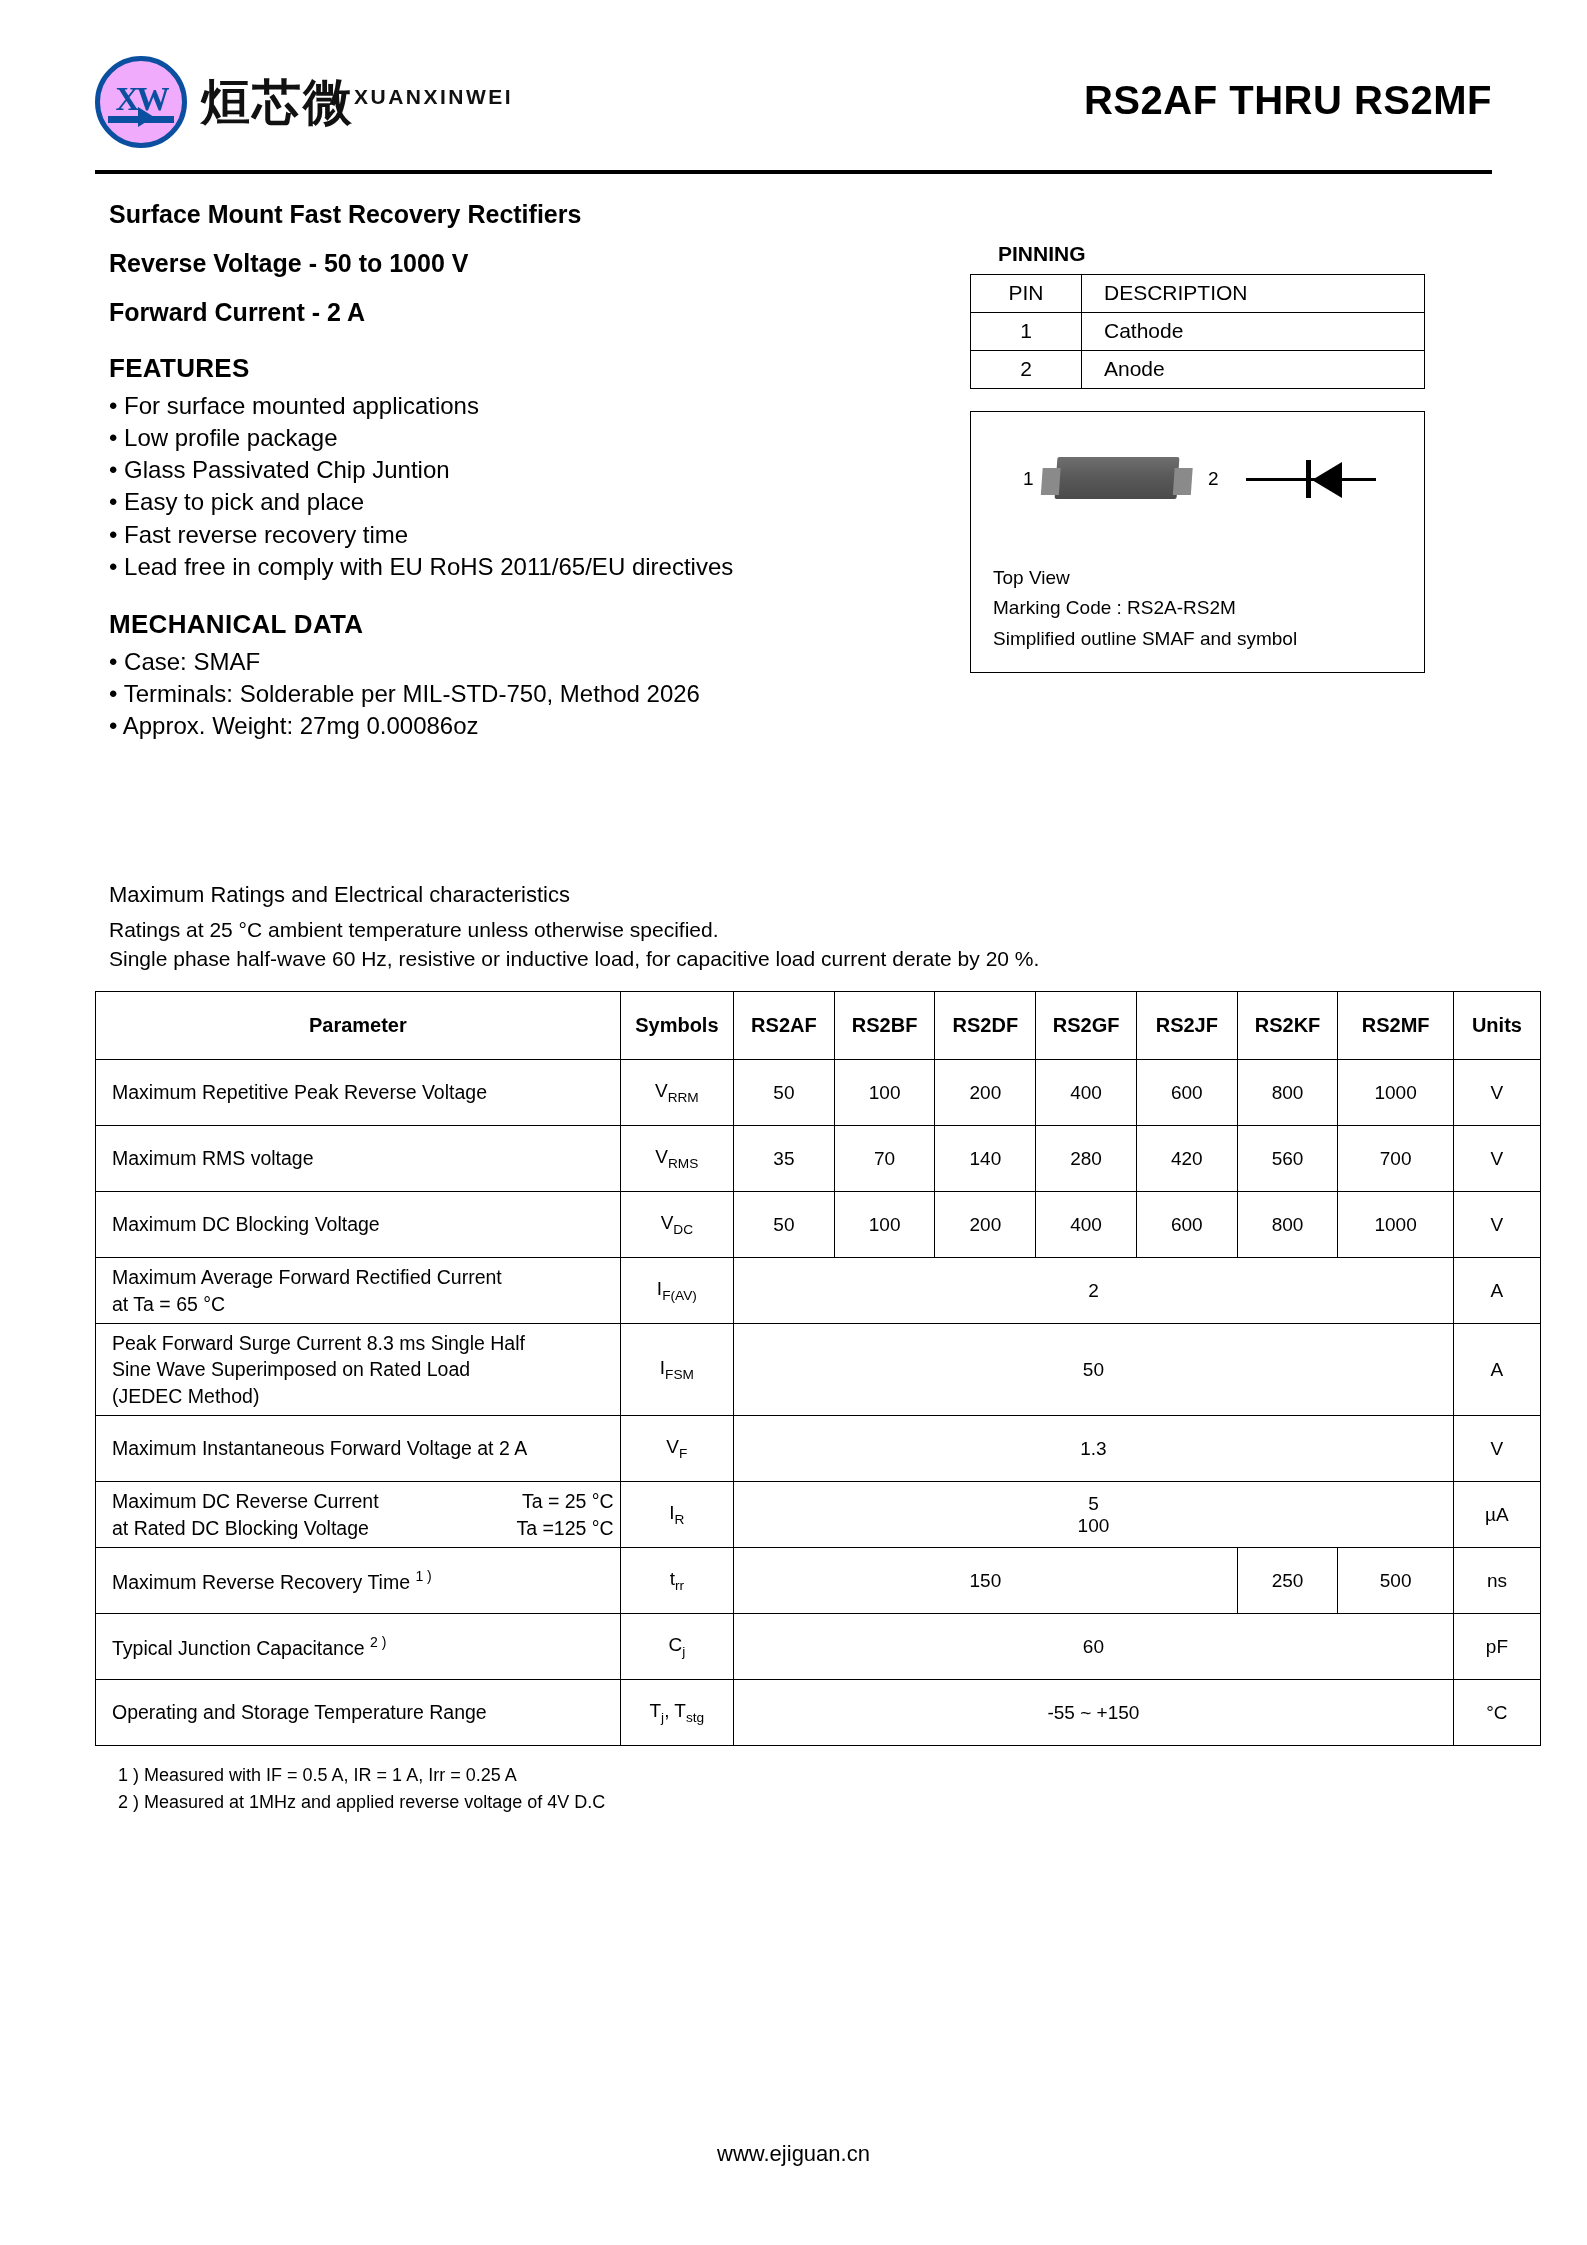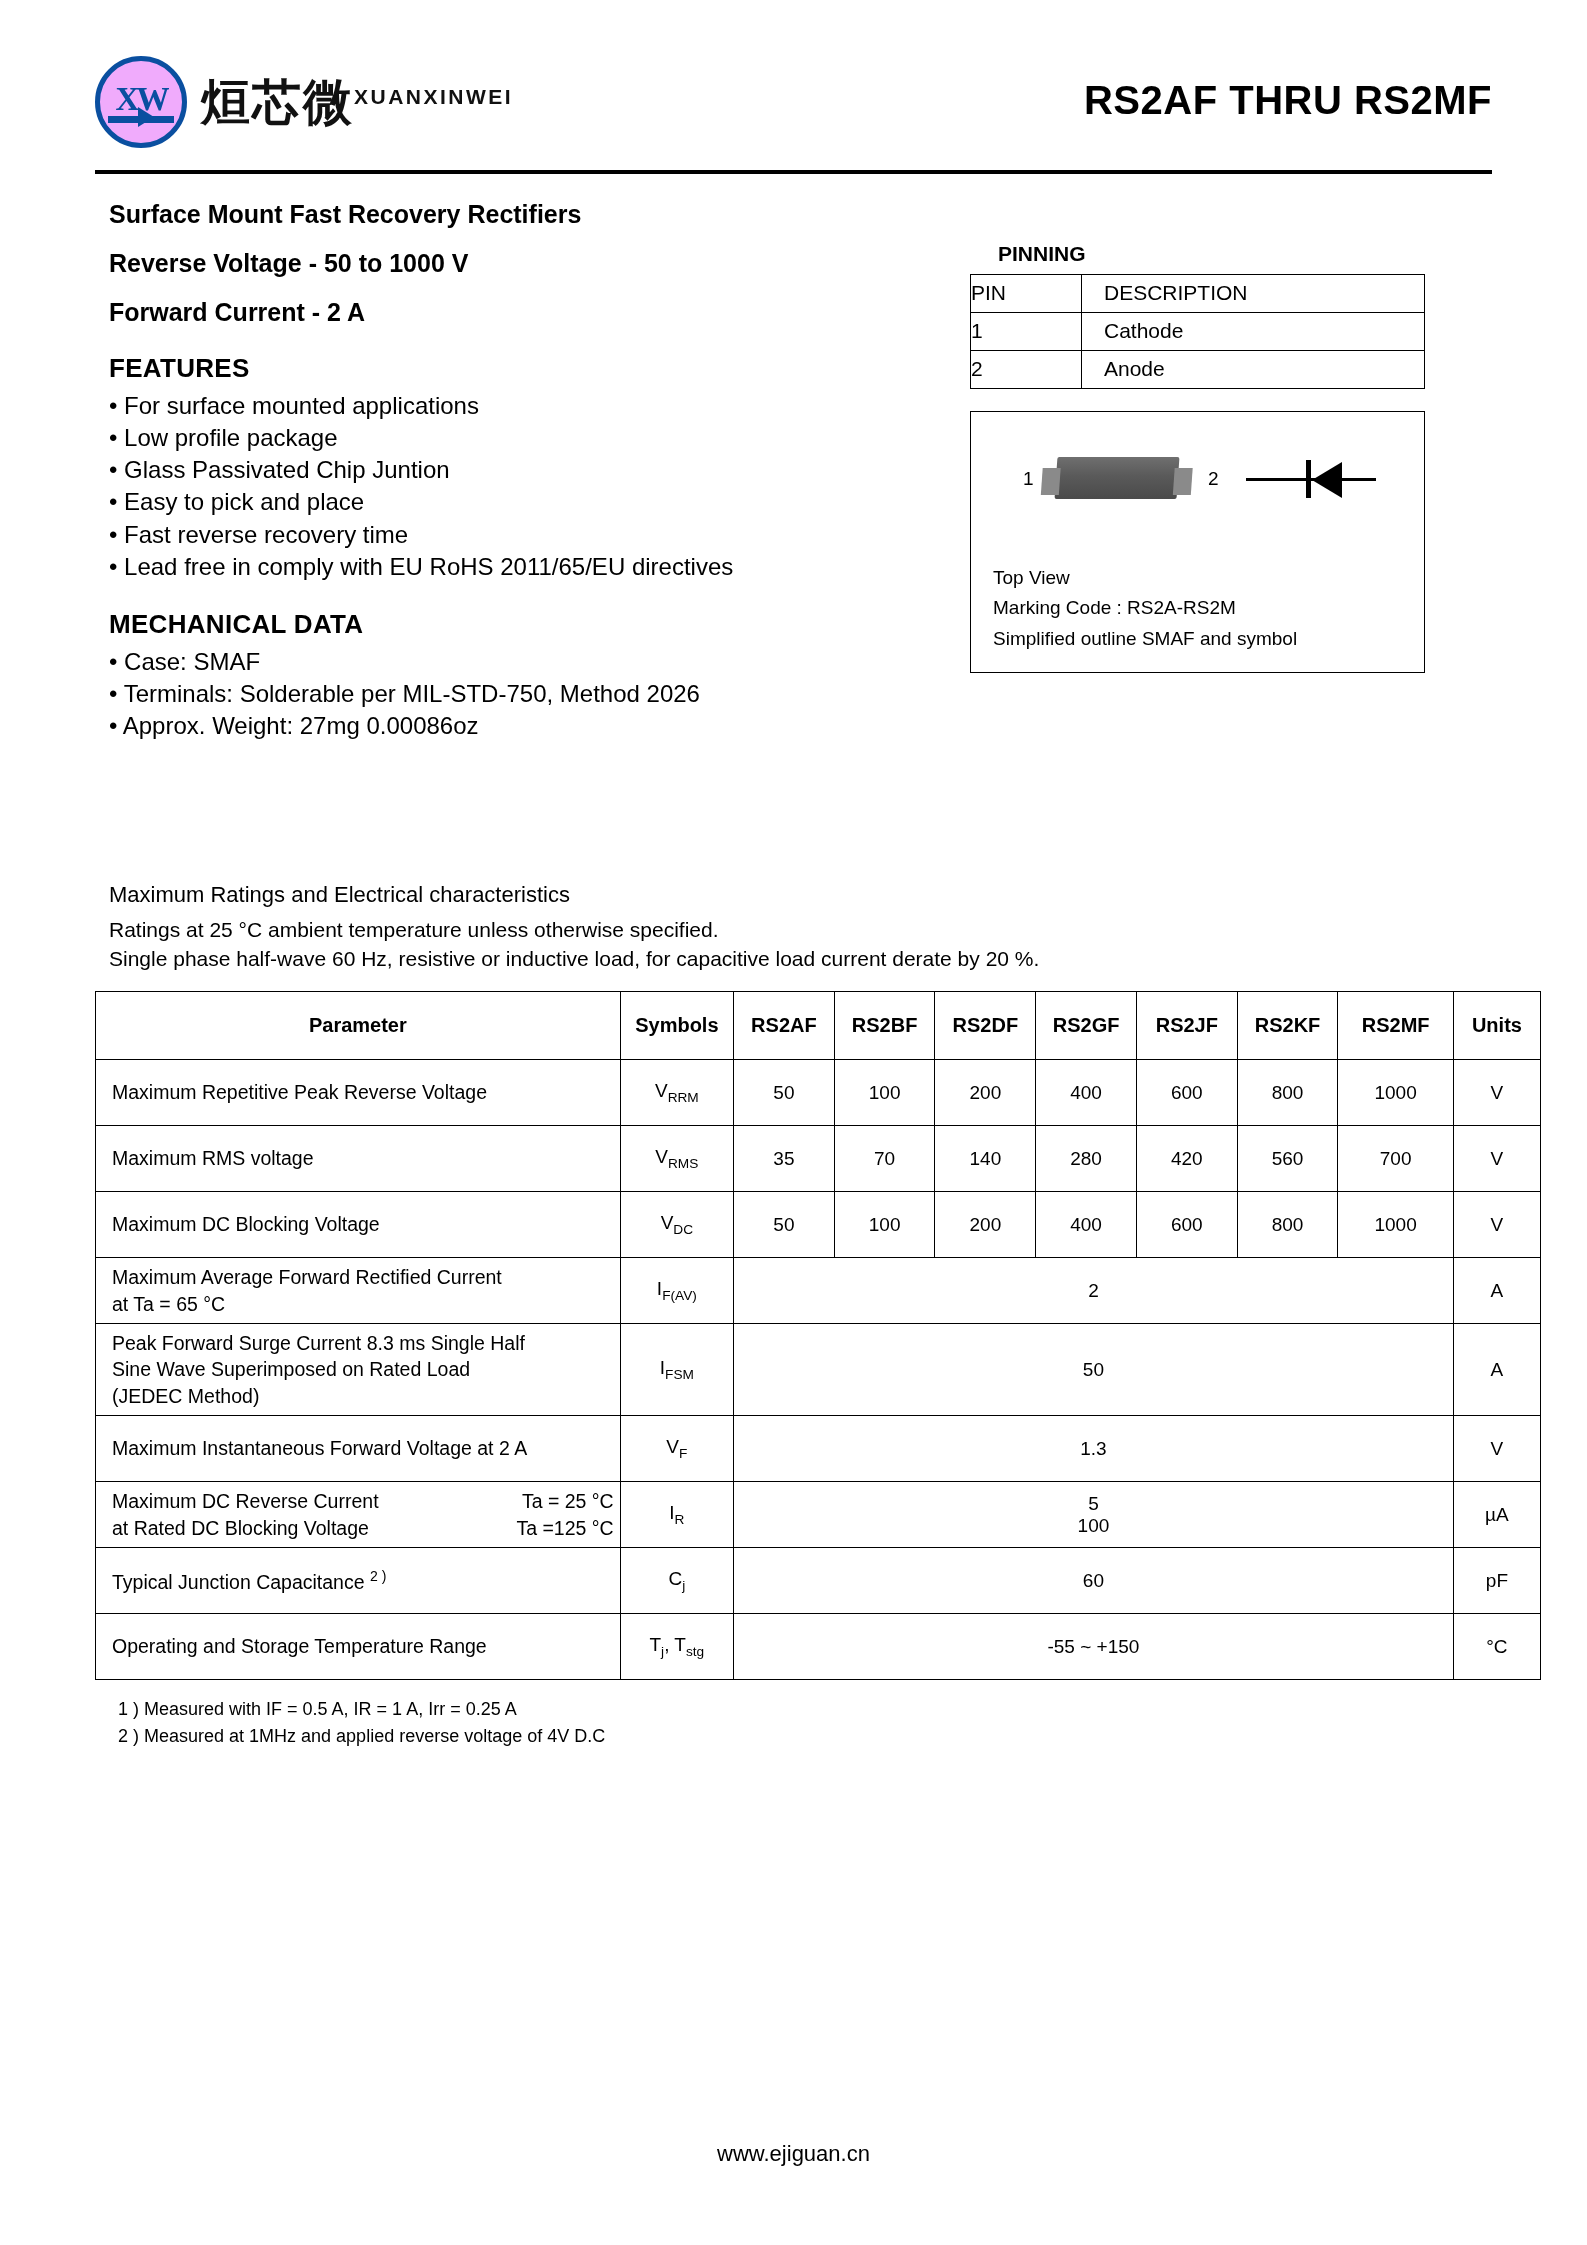--- a/index.html
+++ b/index.html
@@ -156,21 +156,21 @@
   }
   table.pin td, table.pin th {
     border: 1px solid #000;
     font-size: 21px;
     padding: 6px 0 7px 0;
     font-weight: normal;
   }
   table.pin th {
     font-weight: normal;
   }
-  table.pin .c1 { width: 110px; text-align: left; }
+  table.pin .c1 { width: 110px; text-align: center; }
   table.pin .c2 { padding-left: 22px; text-align: left; }
 
   .pkg-box {
     width: 455px;
     height: 262px;
     border: 1px solid #000;
     margin-top: 22px;
     box-sizing: border-box;
     position: relative;
   }
@@ -508,20 +508,28 @@
             </div>
           </td>
           <td><span>I</span><sub>R</sub></td>
           <td colspan="7">
             <div>5</div>
             <div>100</div>
           </td>
           <td>µA</td>
         </tr>
 
+        <tr class="rowh">
+          <td class="param"><span>Maximum Reverse Recovery Time</span> <sup>1 )</sup></td>
+          <td><span>t</span><sub>rr</sub></td>
+          <td colspan="5">150</td>
+          <td>250</td>
+          <td>500</td>
+          <td>ns</td>
+        </tr>
 
         <tr class="rowh">
           <td class="param"><span>Typical Junction Capacitance</span> <sup>2 )</sup></td>
           <td><span>C</span><sub>j</sub></td>
           <td colspan="7">60</td>
           <td>pF</td>
         </tr>
 
         <tr class="rowh">
           <td class="param">Operating and Storage Temperature Range</td>

